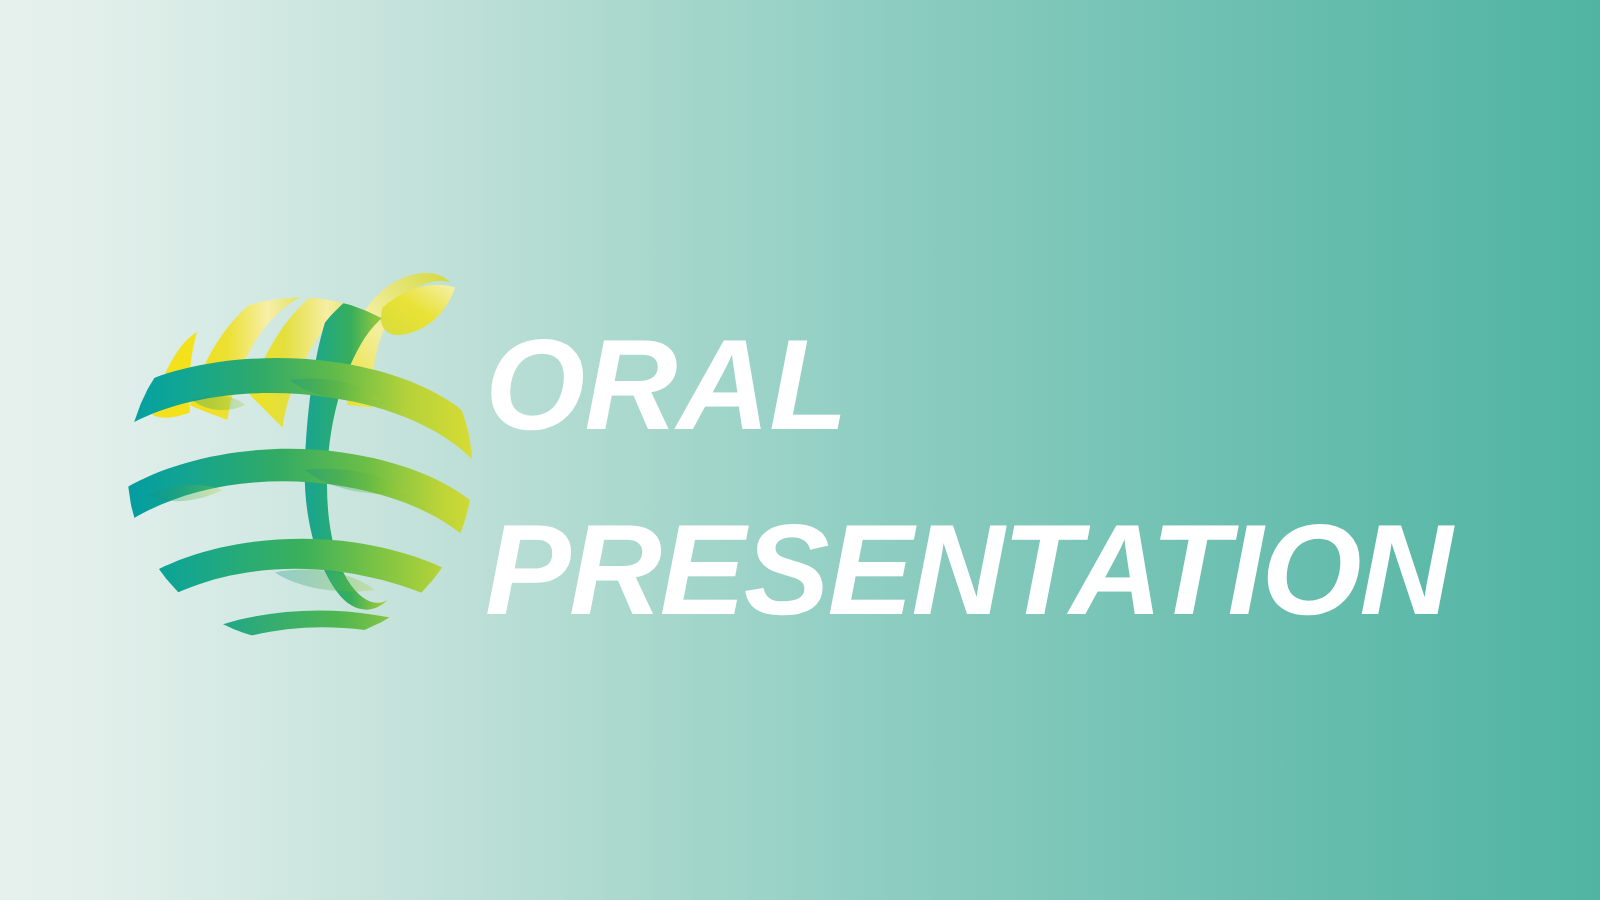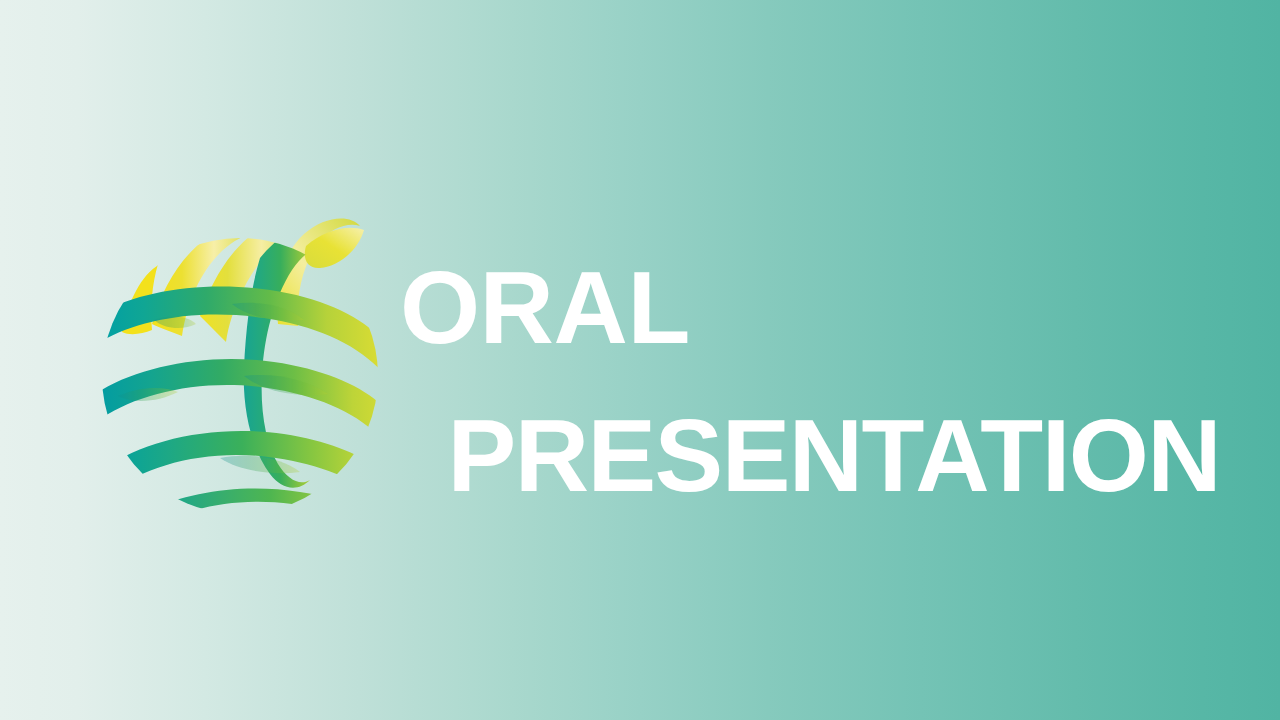--- a/index.html
+++ b/index.html
@@ -42,38 +42,38 @@
   #logo-mark svg {
     display: block;
     width: 100%;
     height: 100%;
     overflow: visible;
   }
 
   
   #title-block {
     position: absolute;
-    left: 400px;
+    left: 388px;
     top: 234px;
     width: 820px;
+    font-style: italic;
   }
 
   .title-line {
     color: #ffffff;
     font-weight: 700;
     font-size: 103px;
     line-height: 148px;
     letter-spacing: -0.5px;
     white-space: nowrap;
     margin: 0;
     text-rendering: geometricPrecision;
   }
   .title-line.line-2 {
     letter-spacing: -1.6px;
-    text-align: right;
   }
 </style>
 </head>
 <body>
 
 <div id="slide">
 
   <div id="logo-mark">
     <svg viewBox="0 0 296 328" xmlns="http://www.w3.org/2000/svg" aria-hidden="true">
       <defs>

